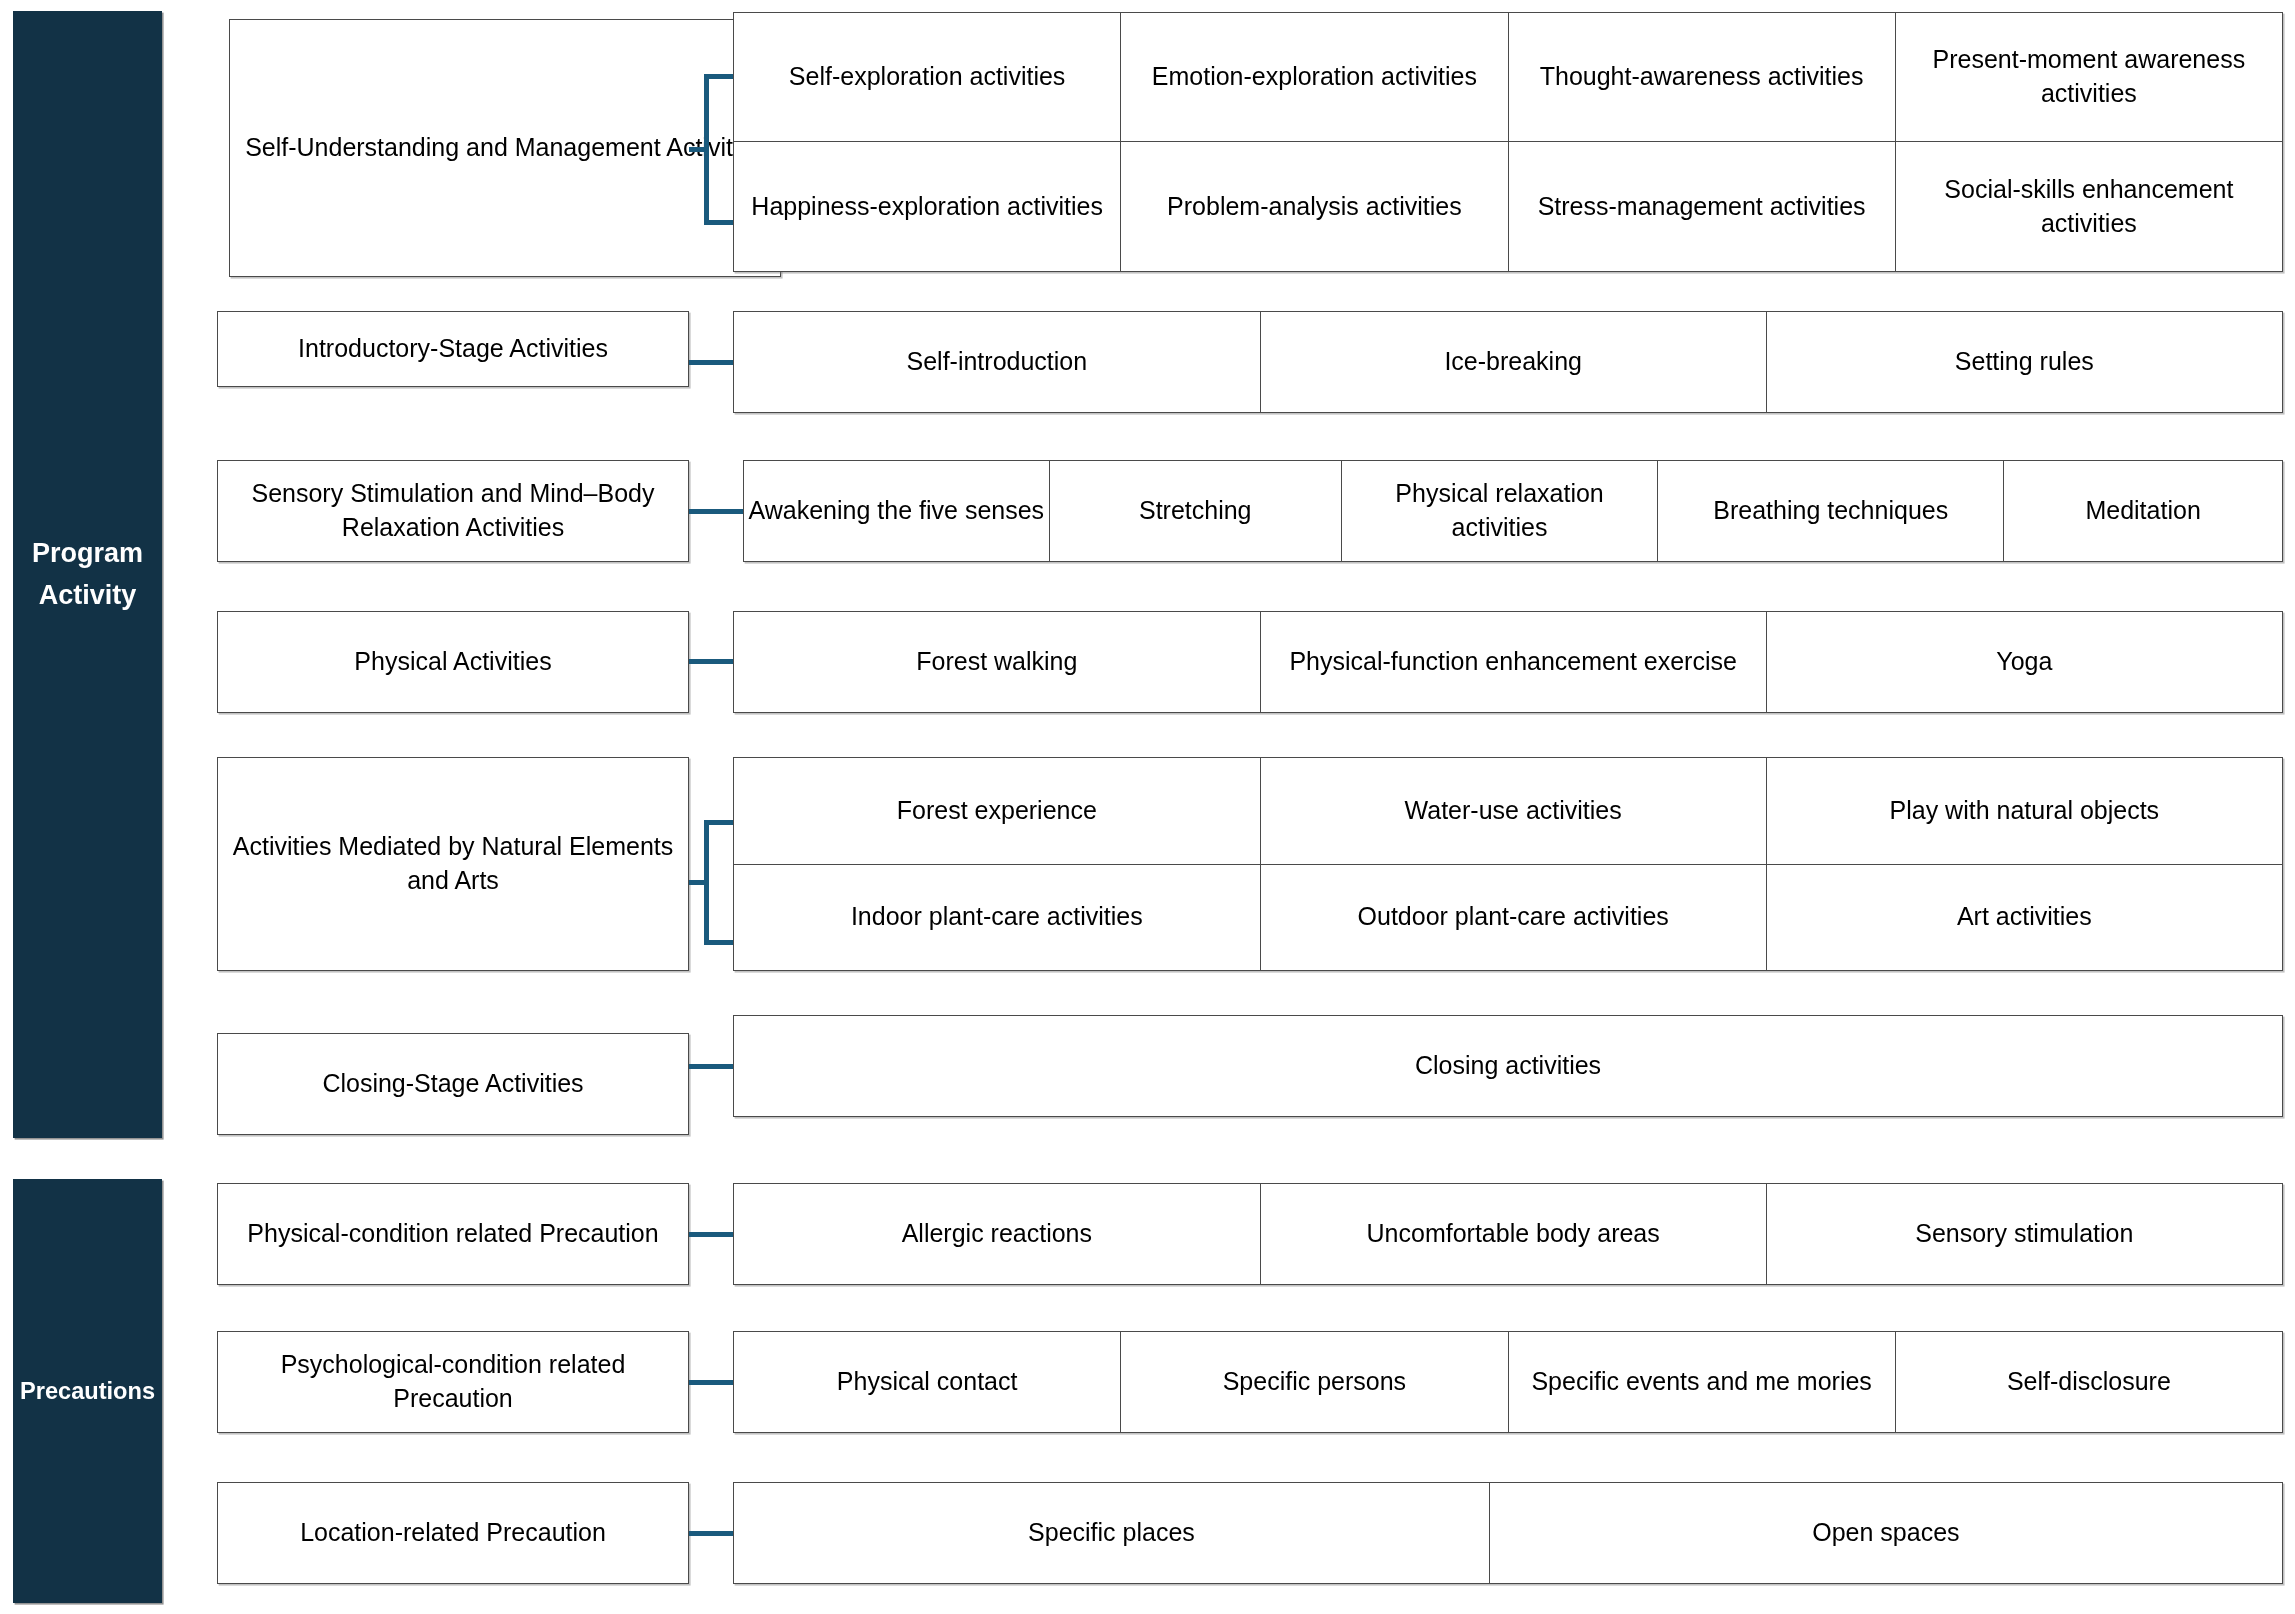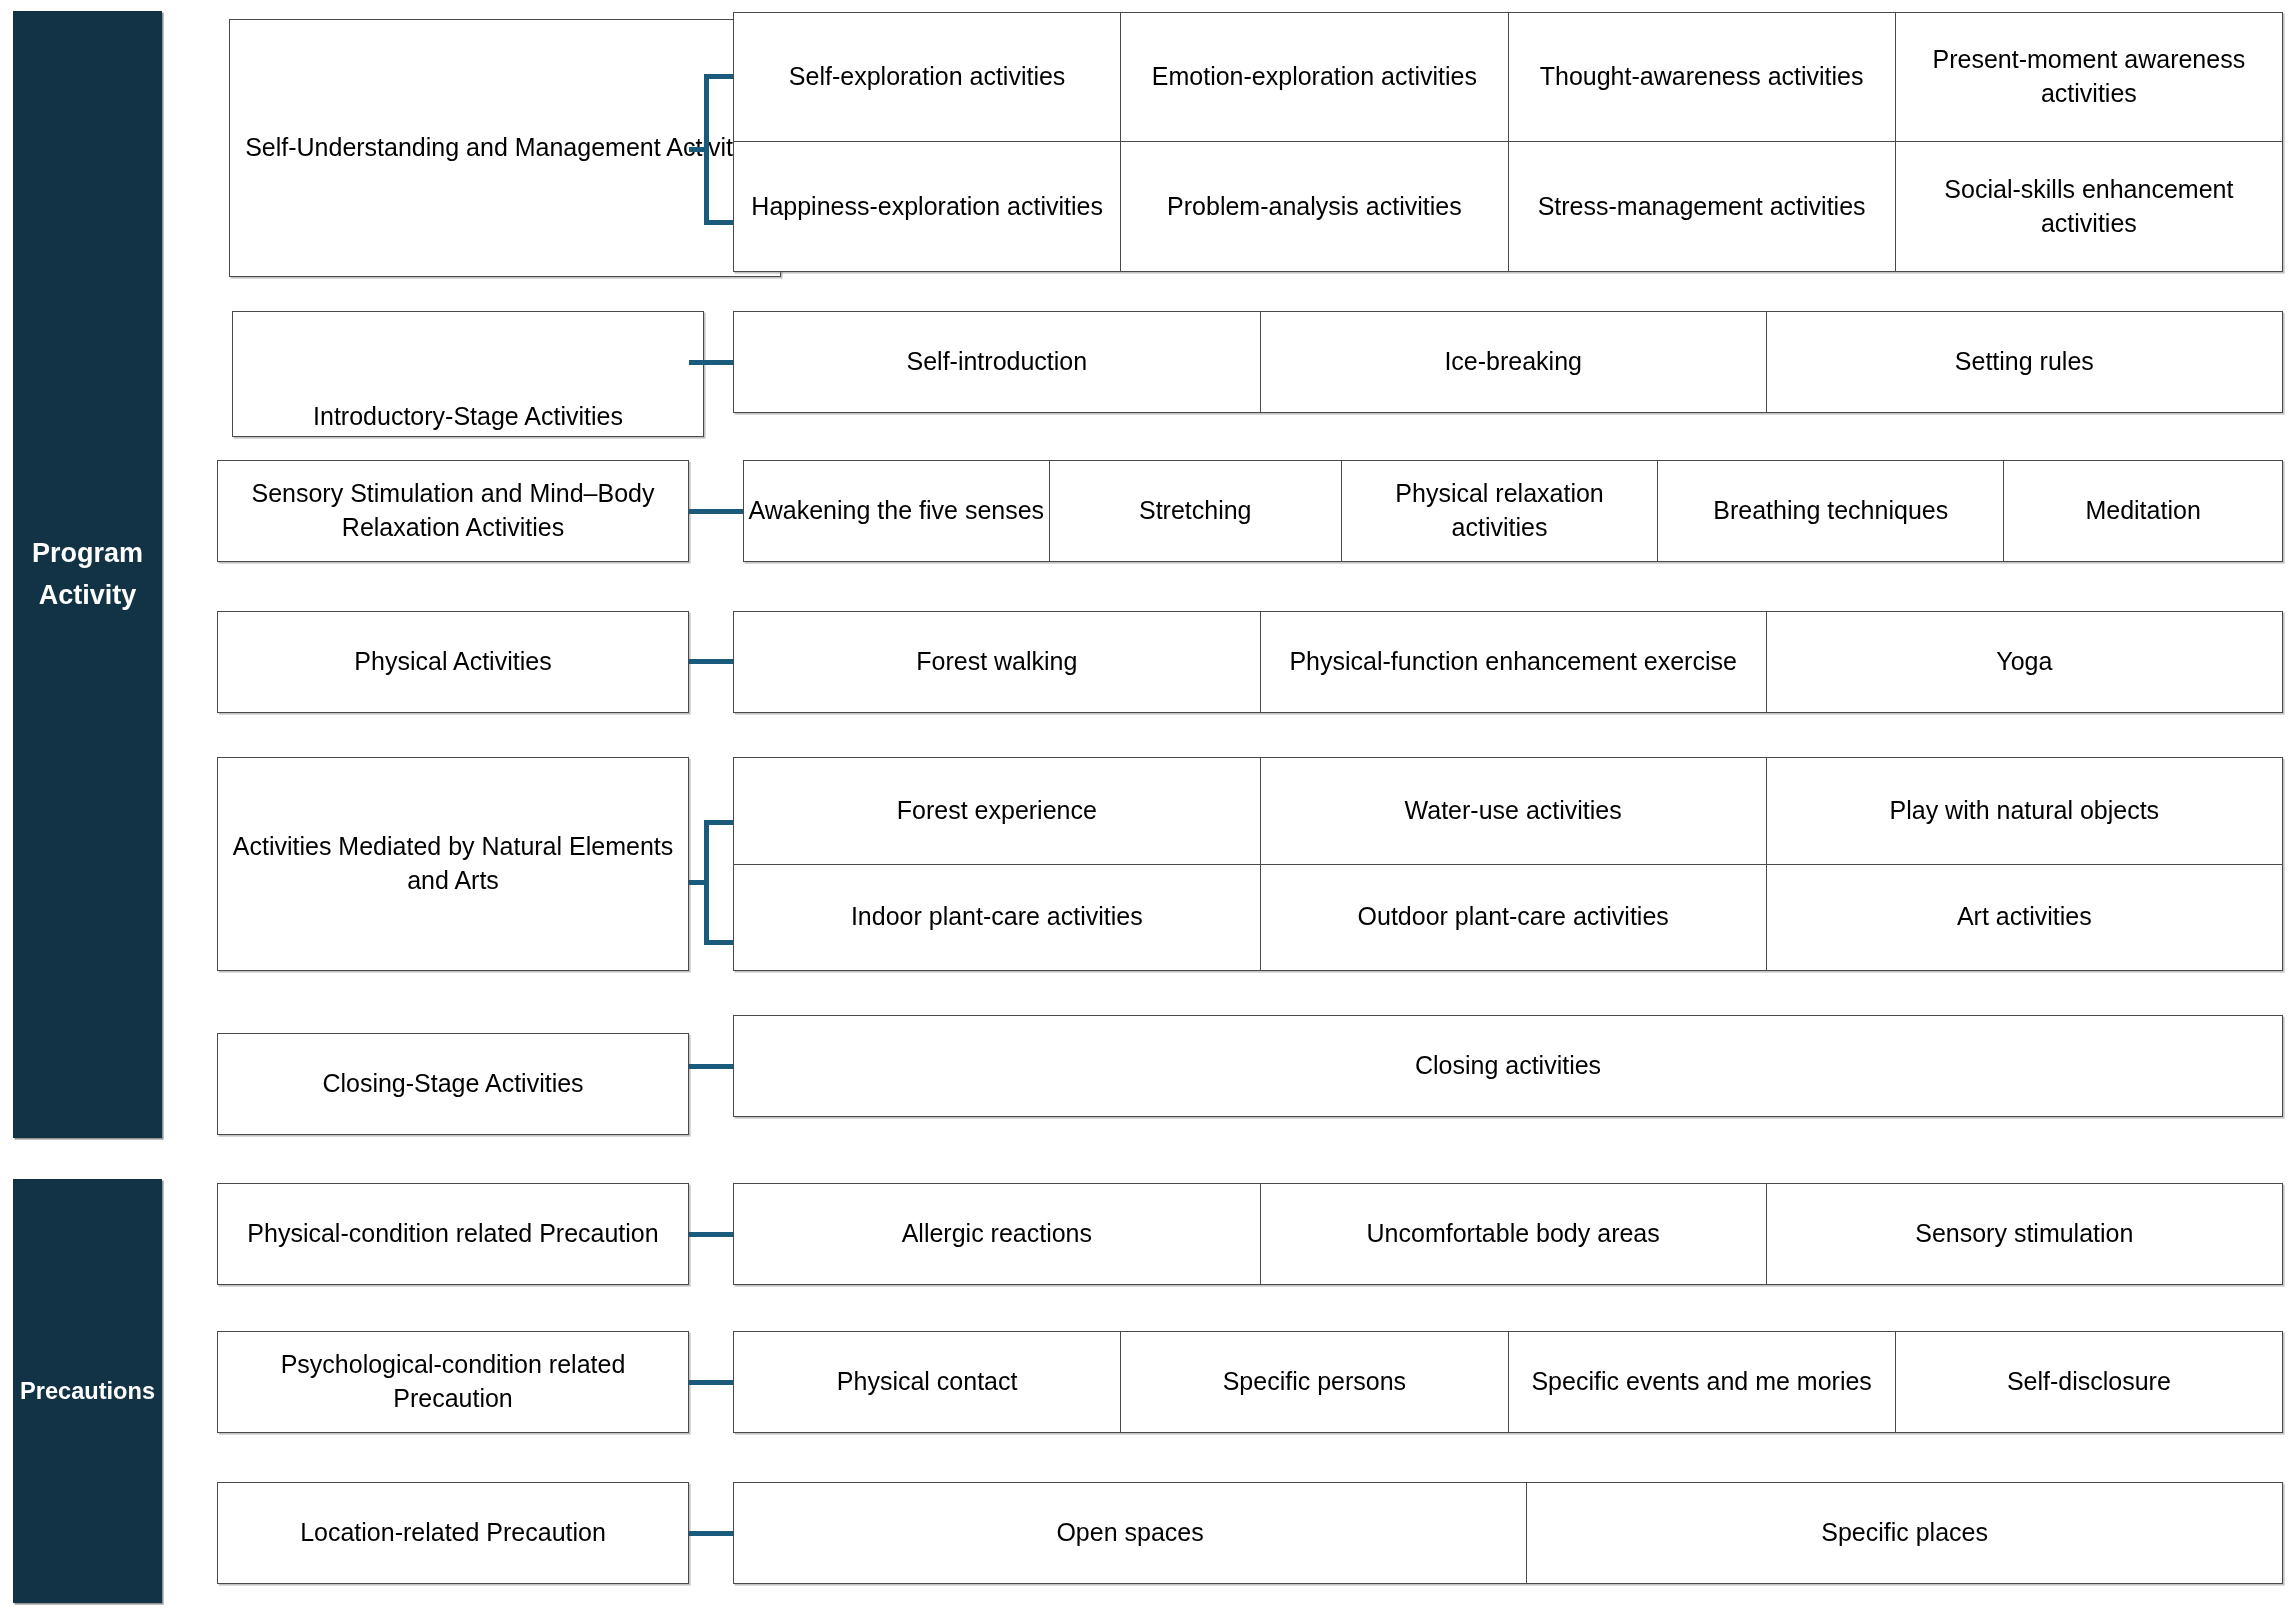--- a/index.html
+++ b/index.html
@@ -98,21 +98,21 @@
       <div class="cell" style="flex:1">Present-moment awareness activities</div>
     </div>
     <div class="grid-row">
       <div class="cell" style="flex:1">Happiness-exploration activities</div>
       <div class="cell" style="flex:1">Problem-analysis activities</div>
       <div class="cell" style="flex:1">Stress-management activities</div>
       <div class="cell" style="flex:1">Social-skills enhancement activities</div>
     </div>
   </div>
 
-  <div class="box parent" style="left:232px;top:311px;width:472px;height:126px;align-items:flex-end;">
+  <div class="box parent" style="left:217px;top:311px;width:472px;height:76px;">
     <span>Introductory-Stage Activities</span>
   </div>
   <div class="conn conn-h" style="left:689px;top:360px;width:44px;"></div>
   <div class="grid" style="left:733px;top:311px;width:1550px;height:102px;">
     <div class="grid-row">
       <div class="cell" style="flex:1">Self-introduction</div>
       <div class="cell" style="flex:0.96">Ice-breaking</div>
       <div class="cell" style="flex:0.98">Setting rules</div>
     </div>
   </div>
@@ -205,19 +205,19 @@
       <div class="cell" style="flex:1">Self-disclosure</div>
     </div>
   </div>
 
   <div class="box parent" style="left:217px;top:1482px;width:472px;height:102px;">
     <span>Location-related Precaution</span>
   </div>
   <div class="conn conn-h" style="left:689px;top:1531px;width:44px;"></div>
   <div class="grid" style="left:733px;top:1482px;width:1550px;height:102px;">
     <div class="grid-row">
+      <div class="cell" style="flex:1">Specific places</div>
       <div class="cell" style="flex:1.05">Open spaces</div>
-      <div class="cell" style="flex:1">Specific places</div>
     </div>
   </div>
 
 </div>
 
 
 </body></html>

